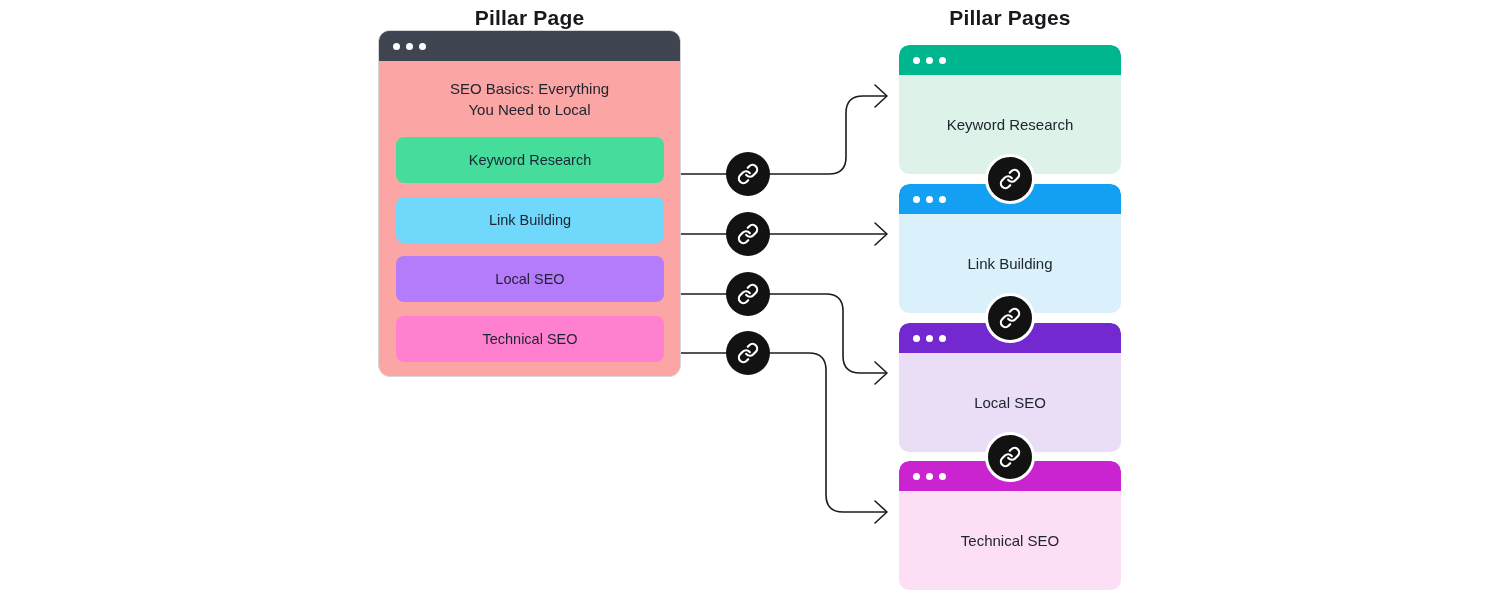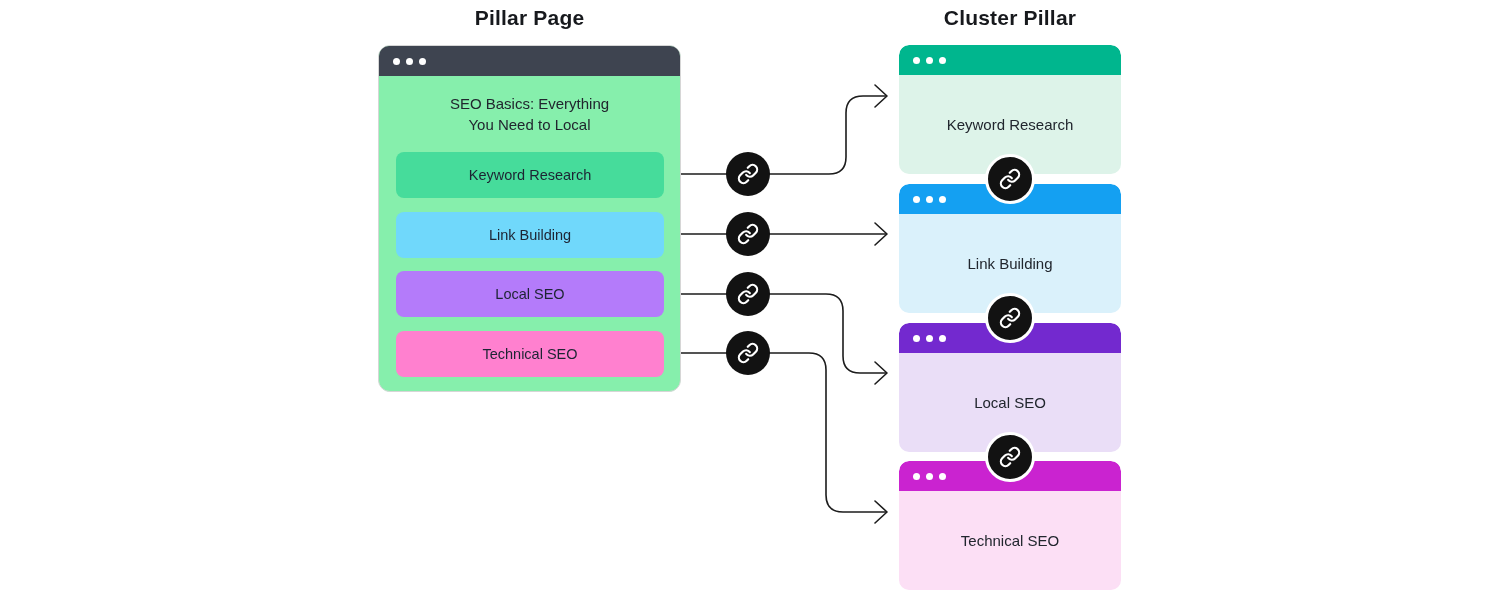--- a/index.html
+++ b/index.html
@@ -22,23 +22,23 @@
     color: #17191d;
     text-align: center;
     letter-spacing: 0.2px;
   }
   #pillar-title { left: 378px; width: 303px; }
   #cluster-title { left: 899px; width: 222px; }
 
   
   .pillar-window {
     position: absolute;
-    left: 378px; top: 45px;
+    left: 378px; top: 30px;
     width: 303px; height: 347px;
-    background: #86efac;
+    background: #fca5a5;
     border: 1.5px solid #d6d6d6;
     border-radius: 12px;
   }
   .window-header {
     display: flex;
     align-items: center;
     padding-left: 14px;
     height: 30px;
     border-radius: 10px 10px 0 0;
   }
@@ -113,21 +113,21 @@
     font-size: 15px;
     color: #21262e;
   }
 </style>
 </head>
 <body>
 
 <div class="canvas">
 
   <div class="col-title" id="pillar-title">Pillar Page</div>
-  <div class="col-title" id="cluster-title">Cluster Pillar</div>
+  <div class="col-title" id="cluster-title">Pillar Pages</div>
 
   <svg class="connector-layer" viewBox="0 0 1500 600" xmlns="http://www.w3.org/2000/svg" fill="none" stroke="#1c1c1c" stroke-width="1.6" stroke-linejoin="round" stroke-linecap="round">
     <path d="M681 174 H829 Q846 174 846 157 V113 Q846 96 863 96 H886"></path>
     <path d="M875 85 L887 96 L875 107"></path>
     <path d="M681 234 H886"></path>
     <path d="M875 223 L887 234 L875 245"></path>
     <path d="M681 294 H826 Q843 294 843 311 V356 Q843 373 860 373 H886"></path>
     <path d="M875 362 L887 373 L875 384"></path>
     <path d="M681 353 H809 Q826 353 826 370 V495 Q826 512 843 512 H886"></path>
     <path d="M875 501 L887 512 L875 523"></path>

